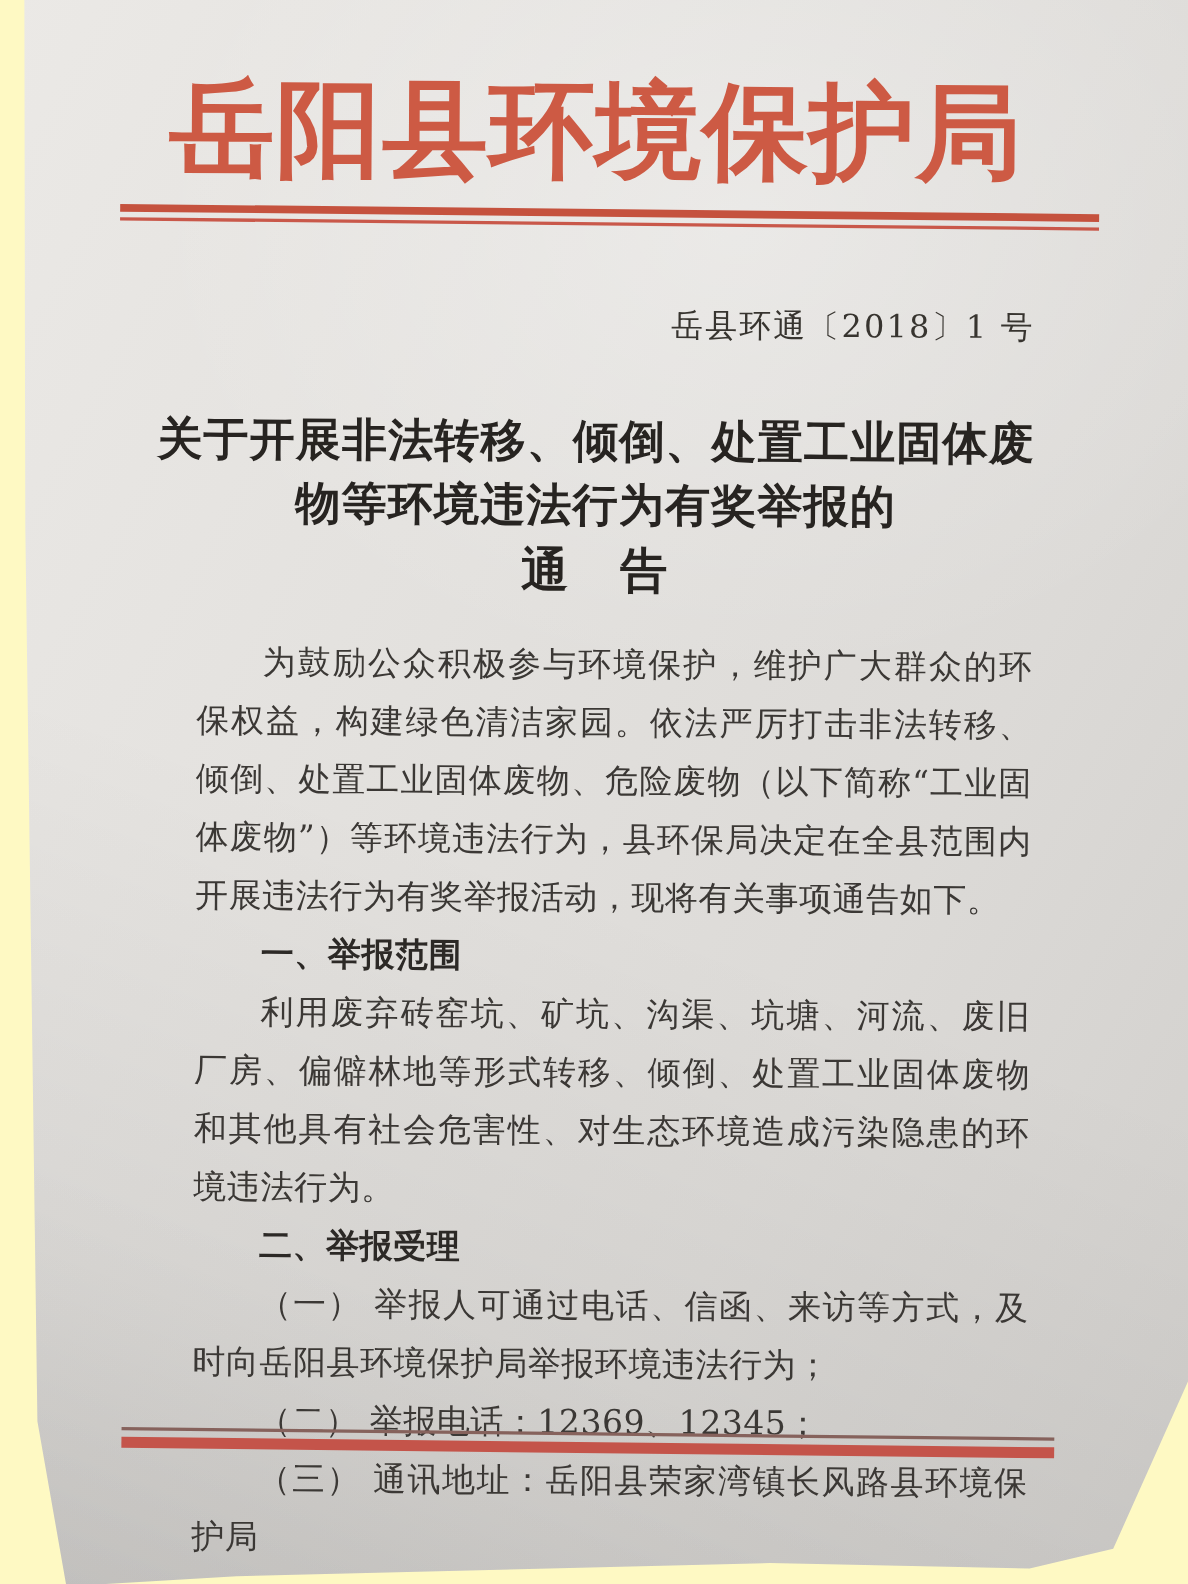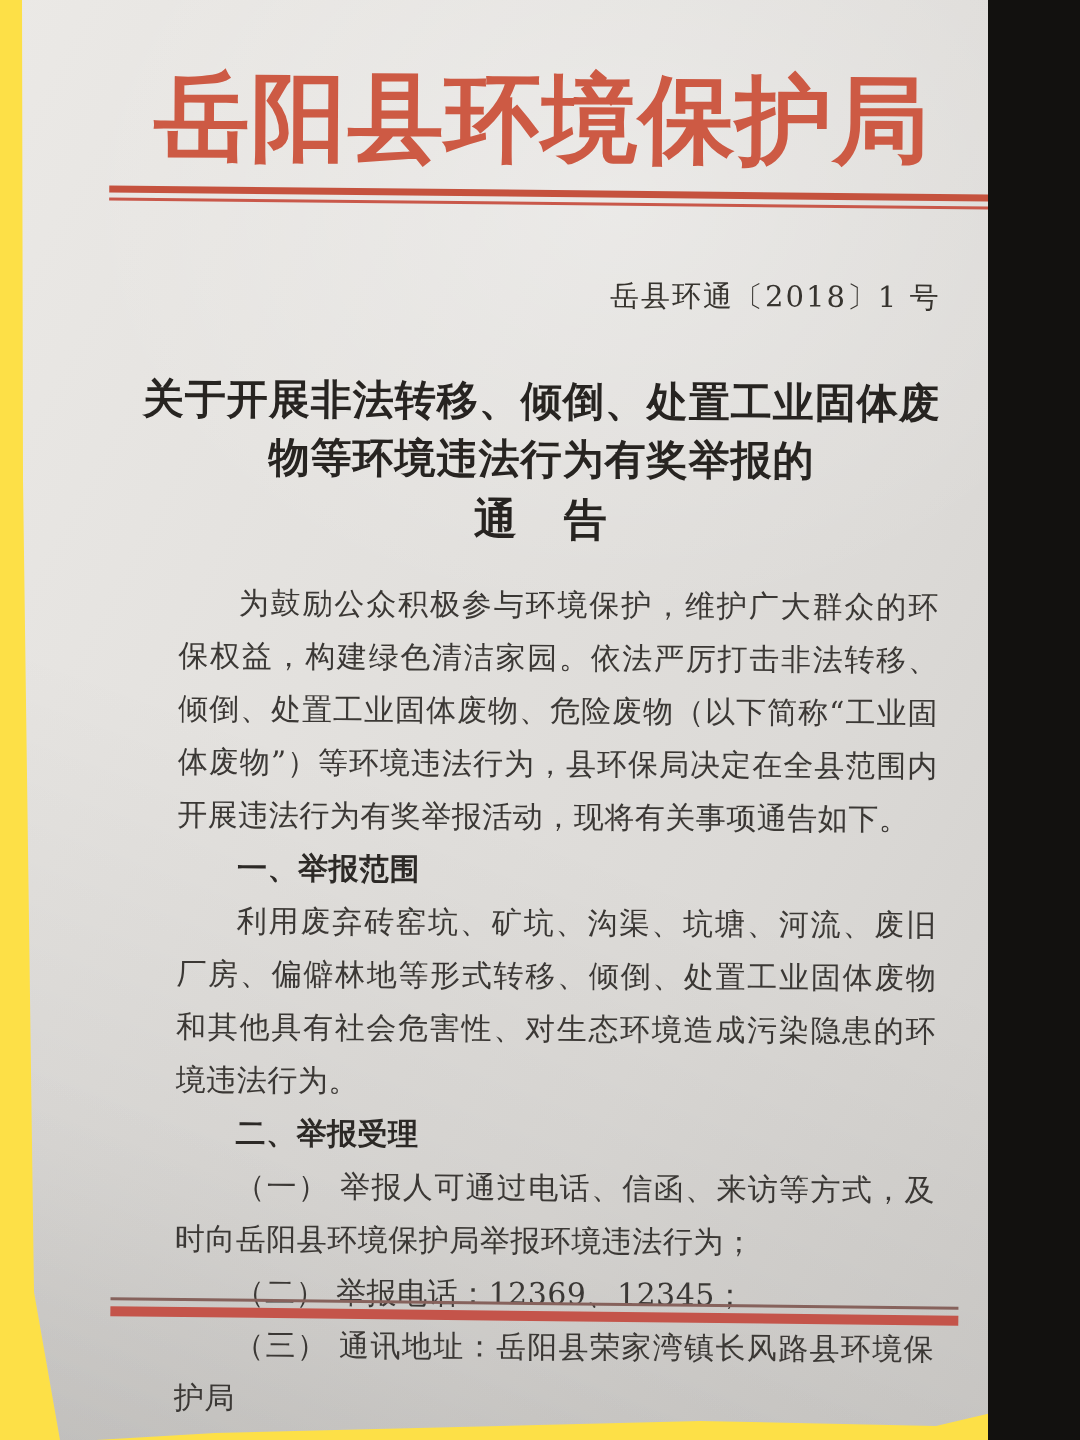--- a/index.html
+++ b/index.html
@@ -1,20 +1,20 @@
 <!DOCTYPE html>
 <html><head>
 <meta charset="utf-8">
 <style>
   html, body { margin: 0; padding: 0; background: #12110f; }
   .canvas {
     position: relative;
-    width: 988px; height: 1440px;
+    width: 1080px; height: 1440px;
     overflow: hidden;
-    background: #fde047;
+    background: #fef9c3;
     font-family: "DejaVu Serif", "Liberation Serif", serif;
   }
   
   .paper {
     position: absolute; inset: 0;
     background: linear-gradient(118deg, #ebe9e6 0%, #e3e1de 38%, #dcdad7 68%, #d0cecb 100%);
     clip-path: polygon(
       22px 0px, 1080px 0px, 1080px 1256px,
       1012px 1408px, 936px 1426px, 700px 1421px,
       215px 1433px, 96px 1440px, 60px 1440px,

